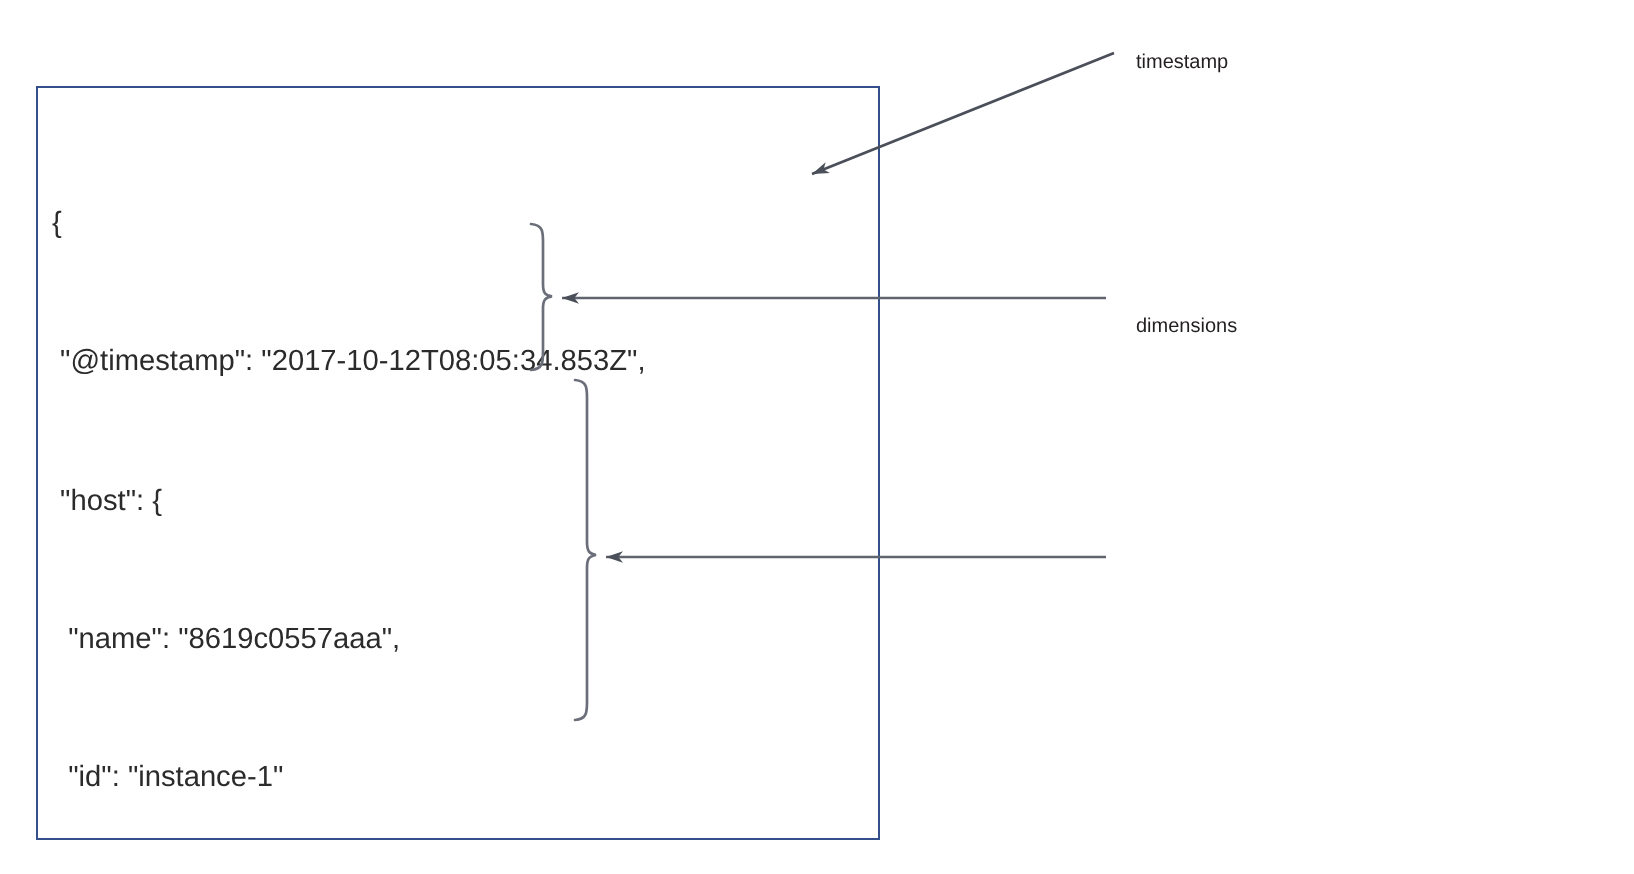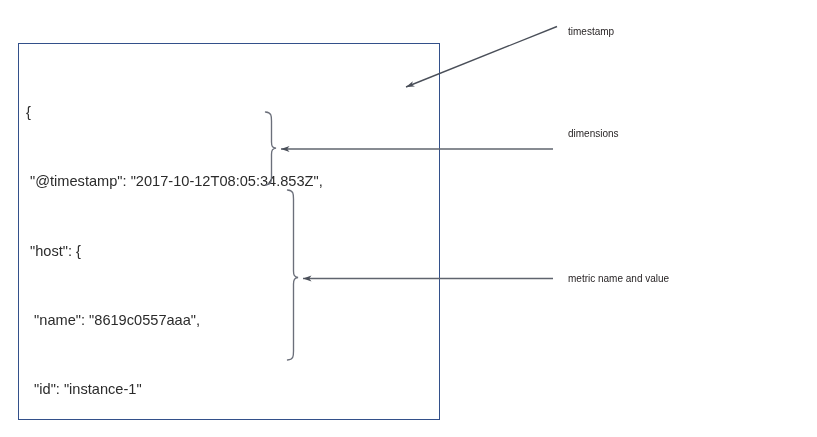--- a/index.html
+++ b/index.html
@@ -56,21 +56,21 @@
   }
   
   .annotation-label {
     position: absolute;
     font-family: "Liberation Sans", sans-serif;
     font-size: 10px;
     color: #231f20;
     white-space: nowrap;
   }
   #label-timestamp { left: 568px; top: 26px; }
-  #label-dimensions { left: 568px; top: 128px; }
+  #label-dimensions { left: 568px; top: 158px; }
   #label-metric { left: 568px; top: 273px; }
 </style>
 </head>
 <body>
 
 <div id="canvas">
 
   <div id="doc-box"></div>
 
   <div id="json-block">
@@ -118,15 +118,14 @@
 
     <line x1="553" y1="149" x2="281" y2="149" stroke="#5f646e" stroke-width="1.35" marker-end="url(#arrowhead)"></line>
 
     <line x1="553" y1="278.5" x2="303" y2="278.5" stroke="#5f646e" stroke-width="1.35" marker-end="url(#arrowhead)"></line>
   </svg>
 
   <div class="annotation-label" id="label-timestamp">timestamp</div>
 
   <div class="annotation-label" id="label-dimensions">dimensions</div>
 
-  <div class="annotation-label" id="label-metric">metric name and value</div>
 
 </div>
 
 </body></html>

